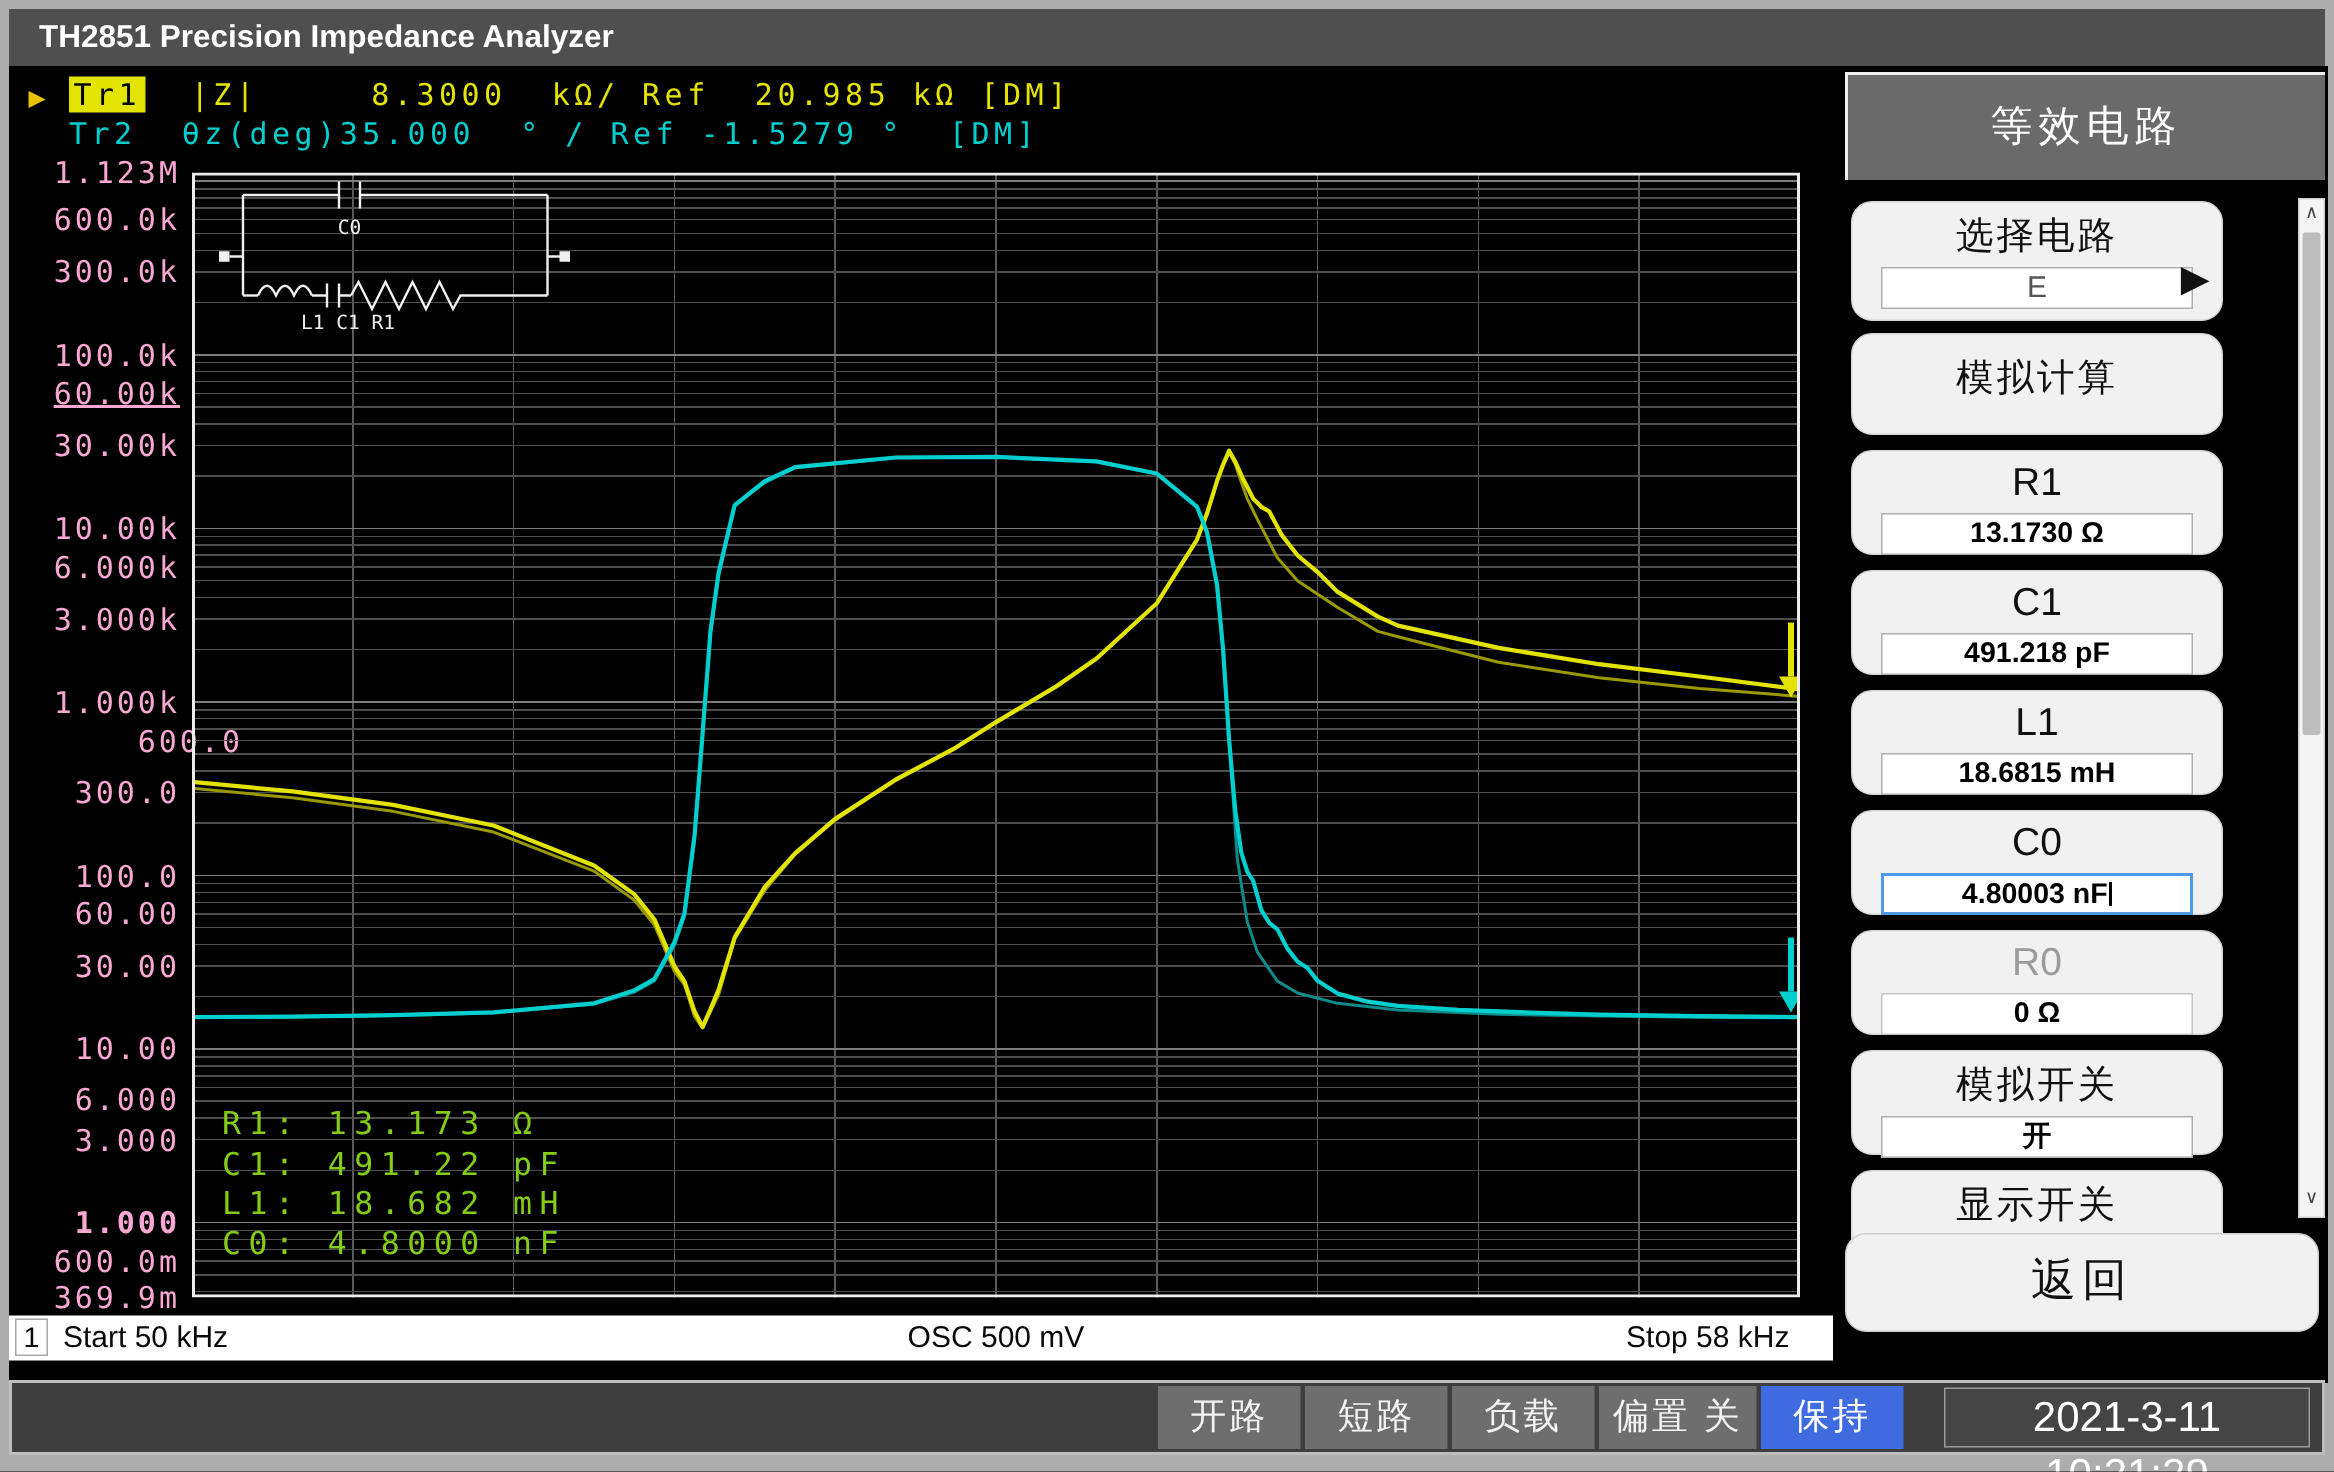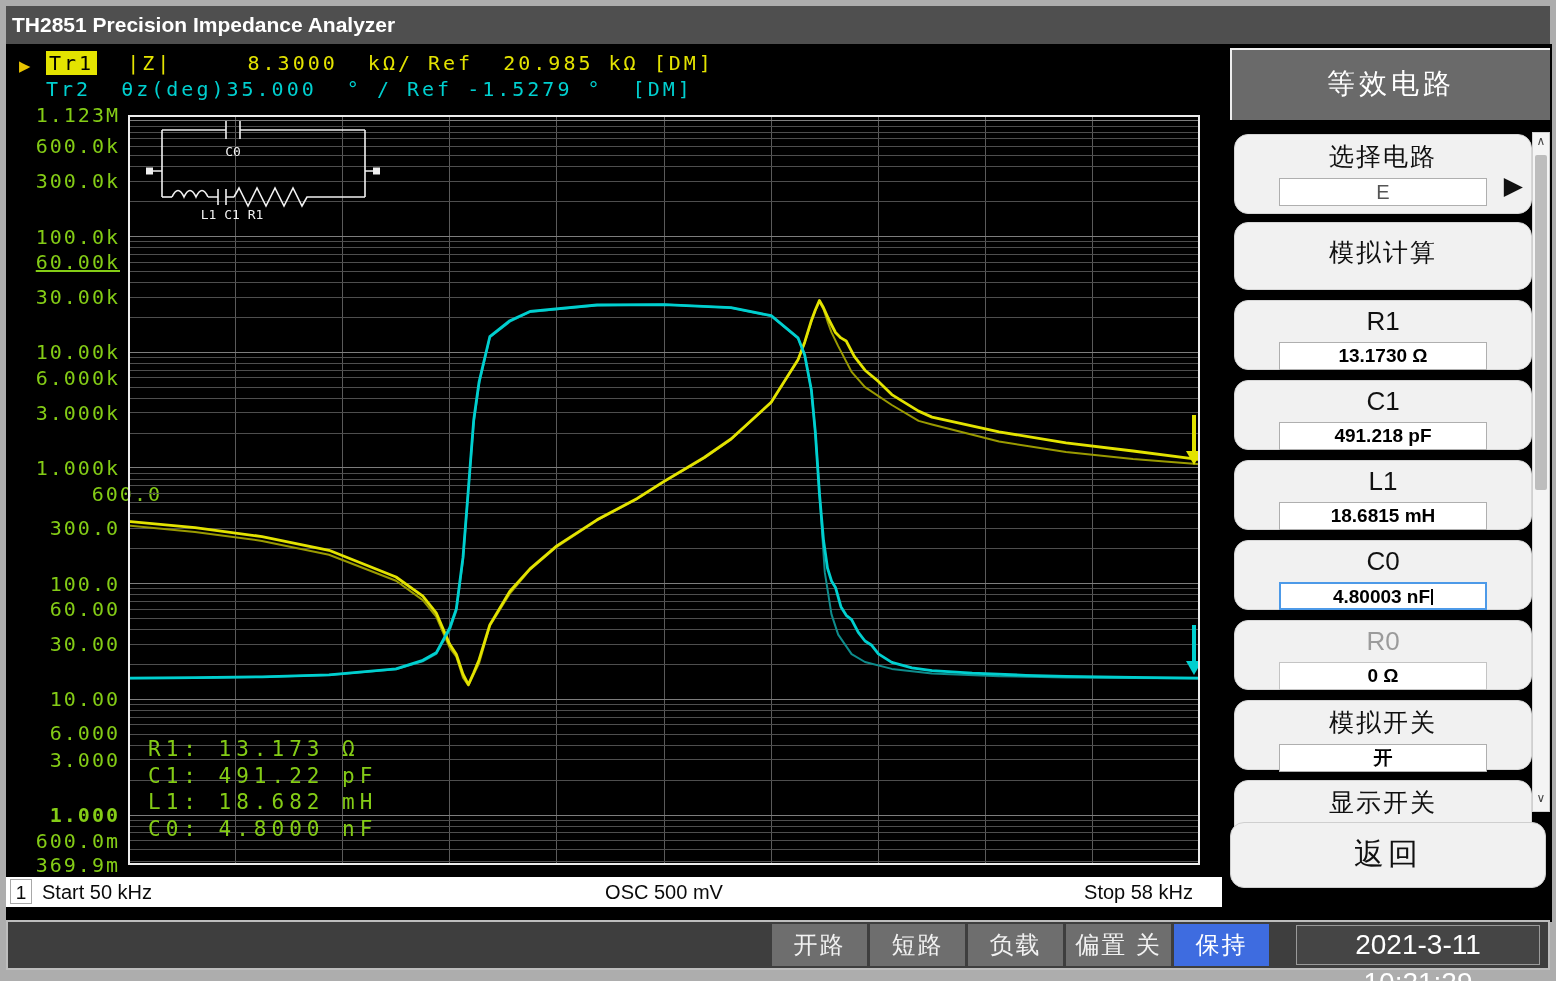--- a/index.html
+++ b/index.html
@@ -1,52 +1,52 @@
 <!DOCTYPE html>
 <html><head>
 <meta charset="utf-8">
 <style>
   html,body{margin:0;padding:0}
   body{width:1556px;height:981px;background:#adadad;position:relative;overflow:hidden;
        font-family:"Liberation Sans","DejaVu Sans",sans-serif;}
   .mono{font-family:"DejaVu Sans Mono",monospace}
 
   #title-bar{position:absolute;left:6px;top:6px;width:1544px;height:38px;background:#4f4f4f;
-    color:#fff;font-size:21px;font-weight:600;line-height:38px;padding-left:6px;box-sizing:border-box}
+    color:#fff;font-size:21px;font-weight:600;line-height:38px;padding-left:20px;box-sizing:border-box}
 
   #main{position:absolute;left:6px;top:44px;width:1216px;height:878px;background:#000}
 
   #trace-marker{position:absolute;left:13px;top:8px;color:#e8c400;font-size:19px;line-height:26px}
   .trline{position:absolute;left:40px;white-space:pre;font-family:"DejaVu Sans Mono",monospace;
     font-size:20px;letter-spacing:3px;line-height:26px}
   #tr1-line{top:6px;color:#e3e300}
   #tr2-line{top:32px;color:#00cfcf}
   .tr-badge{background:#e3e300;color:#000;padding:0 3px}
 
-  .ylabel{position:absolute;left:0;width:114px;text-align:right;color:#84cc16;height:26px;line-height:26px;
+  .ylabel{position:absolute;left:0;width:114px;text-align:right;color:#f9a8d4;height:26px;line-height:26px;
     font-family:"DejaVu Sans Mono",monospace;font-size:20px;letter-spacing:2px}
 
   #plot{position:absolute;left:122px;top:71px;width:1072px;height:750px}
   #plot svg{position:absolute;left:0;top:0}
   #inset-svg{left:0;top:515px}
   .inset-line{position:absolute;left:20px;color:#84cc16;font-family:"DejaVu Sans Mono",monospace;
     font-size:21px;letter-spacing:5px;white-space:pre}
 
   #scale-strip{position:absolute;left:0;top:833px;width:1216px;height:30px;background:#fff;color:#0a0a0a;font-size:20px}
   #channel-tab{position:absolute;left:4px;top:2px;width:22px;height:25px;border:1px solid #a8a8a8;
     text-align:center;line-height:25px;font-size:19px;box-sizing:border-box;background:#fff}
   #start-label{position:absolute;left:36px;line-height:30px}
   #osc-label{position:absolute;left:122px;width:1072px;text-align:center;line-height:30px}
   #stop-label{position:absolute;right:29px;line-height:30px}
 
   #sidebar{position:absolute;left:1222px;top:44px;width:330px;height:878px;background:#000}
   #sb-header{position:absolute;left:8px;top:4px;width:320px;height:72px;background:#6a6a6a;
     border-top:2px solid #efefef;border-left:2px solid #efefef;box-sizing:border-box;
     color:#fff;font-size:28px;text-align:center;line-height:68px;letter-spacing:4px}
-  .sb-btn{position:absolute;left:12px;width:298px;background:#f1f1f1;border:1px solid #d6d6d6;
+  .sb-btn{position:absolute;left:12px;width:248px;background:#f1f1f1;border:1px solid #d6d6d6;
     border-radius:14px;box-sizing:border-box}
   .sb-label{text-align:center;font-size:25px;color:#111;margin-top:5px;letter-spacing:2px}
   .sb-label.en{font-size:26px;letter-spacing:0}
   .sb-value{width:208px;height:28px;margin:5px auto 0;background:#fff;border:1px solid #afafaf;
     text-align:center;font-weight:700;font-size:19px;line-height:26px;box-sizing:border-box;color:#000}
   .sb-value.dim{color:#555;font-weight:400;font-size:20px}
   .sb-value.focused{border:2px solid #4d9ae8}
   .sb-label.disabled{color:#9b9b9b}
   #submenu-arrow{position:absolute;right:8px;top:36px;font-size:25px;color:#111}
   .caret{display:inline-block;width:2px;height:16px;background:#000;vertical-align:-2px;margin-left:1px}

